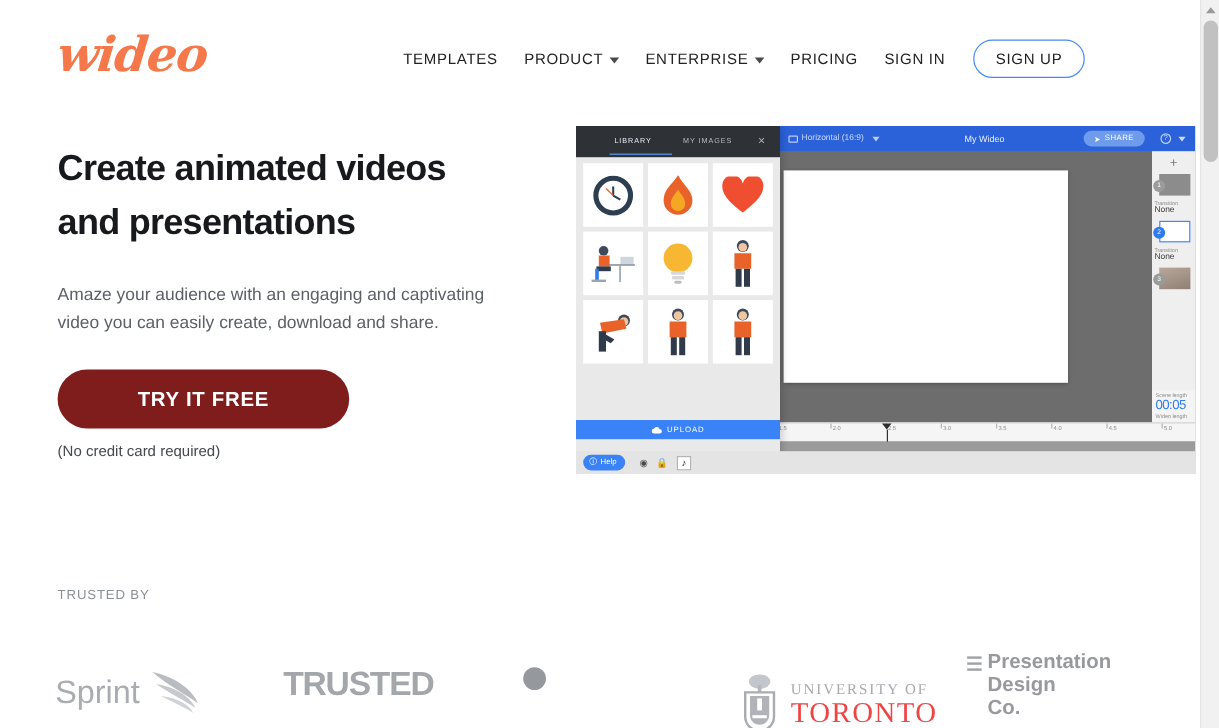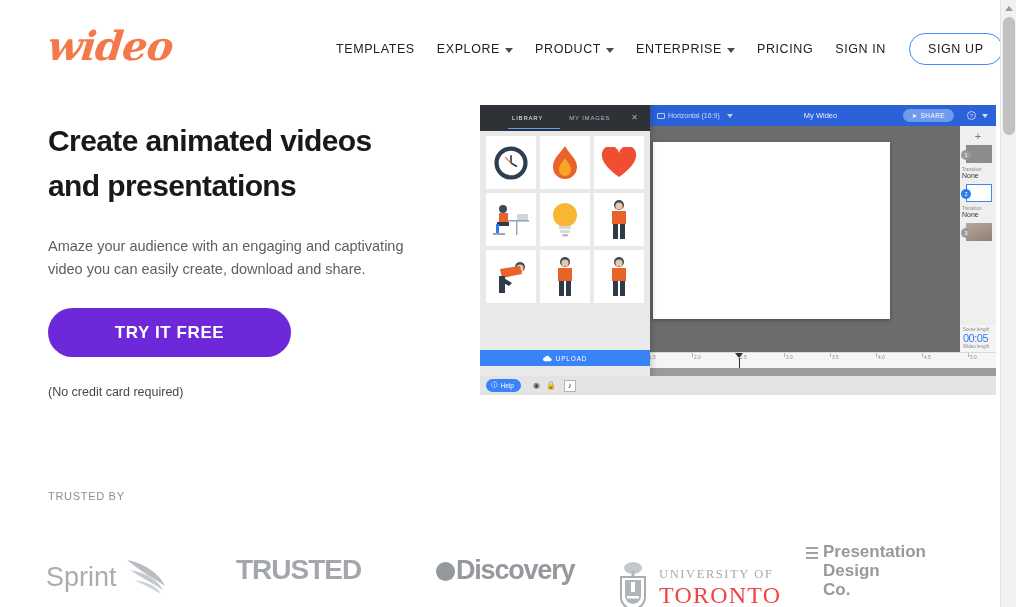--- a/index.html
+++ b/index.html
@@ -63,25 +63,25 @@
   .hero-title {
     font-size: 30px; line-height: 45px; font-weight: 700; color: #17191c;
     letter-spacing: -0.6px;
   }
   .hero-sub {
     margin-top: 27px; font-size: 14.5px; line-height: 23px; color: #5c6066; width: 390px;
   }
   .cta {
     margin-top: 27px; display: inline-flex; align-items: center; justify-content: center;
     width: 243px; height: 49px; border-radius: 26px;
-    background: #6d28d9; color: #fff; font-size: 17px; font-weight: 700;
+    background: #7f1d1d; color: #fff; font-size: 17px; font-weight: 700;
     letter-spacing: .6px; cursor: pointer; border: none;
     font-family: "Liberation Sans", sans-serif;
   }
-  .nocard { margin-top: 28px; font-size: 12.5px; color: #45484d; }
+  .nocard { margin-top: 12px; font-size: 12.5px; color: #45484d; }
 
   
   .editor {
     position: absolute; left: 480px; top: 105px; width: 516px; height: 290px;
     overflow: hidden; background: #6d6d6d;
   }
   .ed-topbar {
     position: absolute; left: 165px; top: 0; width: 351px; height: 21px;
     background: #2b62d9; color: #dbe6fb; font-size: 7px;
     display: flex; align-items: center;
@@ -184,24 +184,20 @@
   <div class="page-inner">
 
     <div class="header">
       <div class="logo">wideo</div>
 
       <div class="nav">
         <div class="nav-item">
           <span>TEMPLATES</span>
         </div>
         <div class="nav-item">
-          <span>EXPLORE</span>
-          <span class="caret"></span>
-        </div>
-        <div class="nav-item">
           <span>PRODUCT</span>
           <span class="caret"></span>
         </div>
         <div class="nav-item">
           <span>ENTERPRISE</span>
           <span class="caret"></span>
         </div>
         <div class="nav-item">
           <span>PRICING</span>
         </div>
@@ -416,21 +412,20 @@
           <path d="M13 26 C29 28 37 34 40 40 C32 35 23 31 13 26 z" fill="#d0d3d6"></path>
         </svg>
       </div>
 
       <div class="logo-item" id="lg-staples">
         <span class="staples-word">TRUSTED</span>
       </div>
 
       <div class="logo-item" id="lg-discovery">
         <span class="disc-globe"></span>
-        <span class="discovery-word">Discovery</span>
       </div>
 
       <div class="logo-item" id="lg-toronto">
         <div class="toronto-wrap">
           <svg width="34" height="56" viewBox="0 0 34 56">
             <ellipse cx="17" cy="8" rx="9" ry="6" fill="#c3c6ca"></ellipse>
             <rect x="15.5" y="11" width="3" height="6" fill="#b4b7bb"></rect>
             <path d="M5 17 h24 v20 a12 12 0 0 1 -12 12 a12 12 0 0 1 -12 -12 z" fill="#fff" stroke="#a9acb0" stroke-width="2"></path>
             <path d="M9 20 h16 v15 a8 8 0 0 1 -8 9 a8 8 0 0 1 -8 -9 z" fill="#b0b3b7"></path>
             <rect x="15" y="22" width="4" height="10" fill="#fff"></rect>

